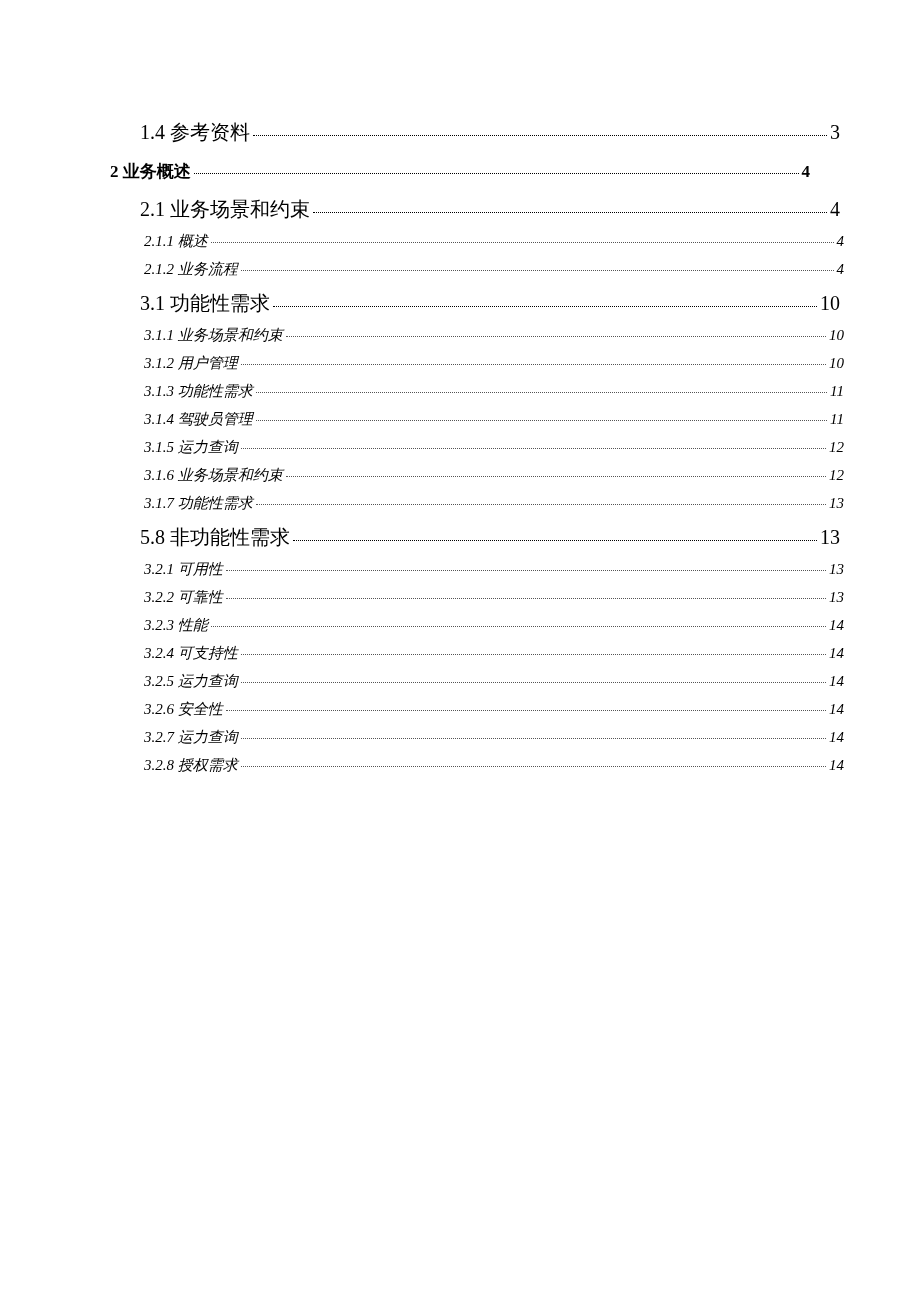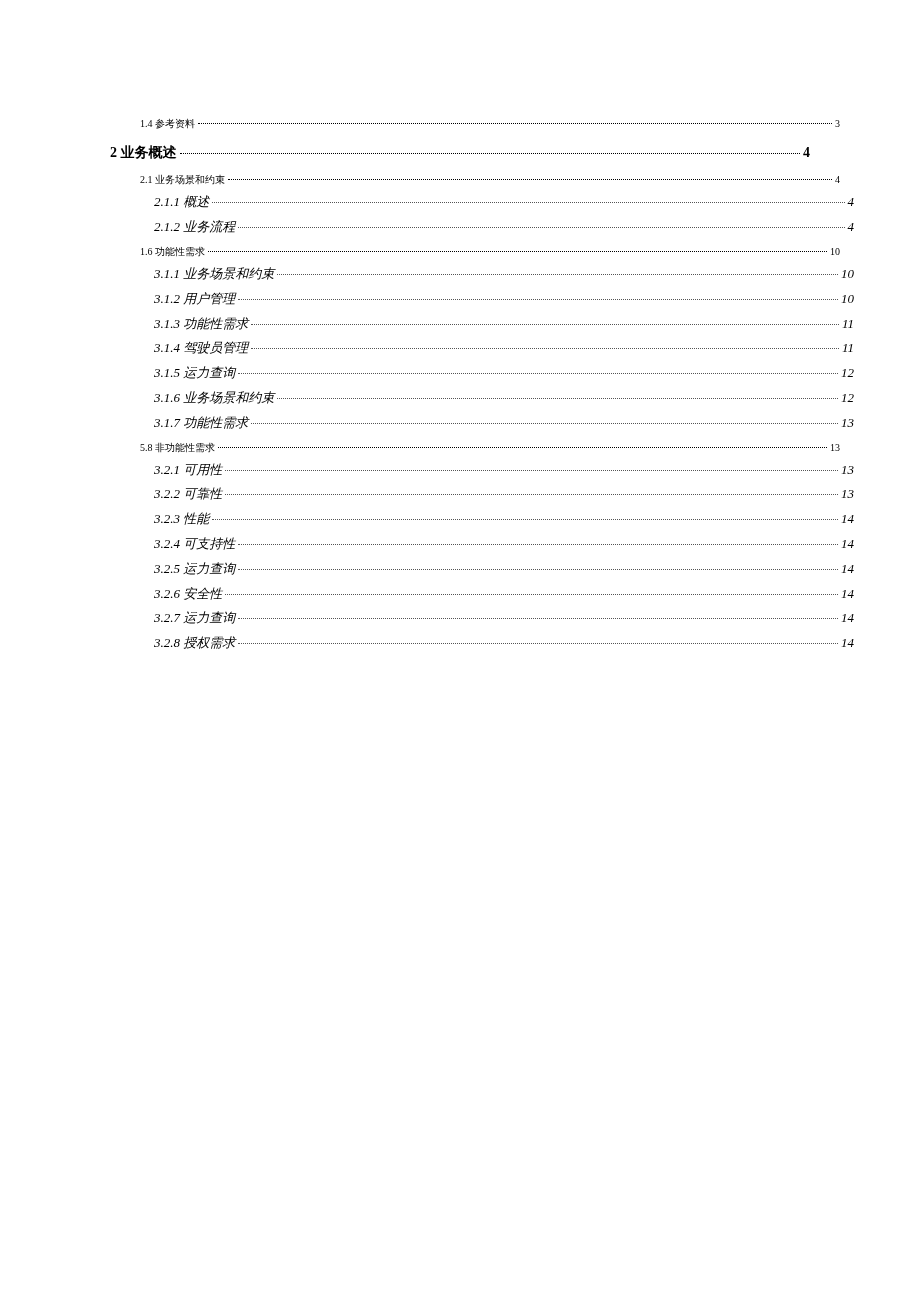--- a/index.html
+++ b/index.html
@@ -34,40 +34,40 @@
       margin: 0 3px 3px 3px;
       min-width: 20px;
       position: relative;
       top: -3px;
     }
     .toc-page {
       white-space: nowrap;
       flex-shrink: 0;
     }
     .level-1 {
-      font-size: 14px;
+      font-size: 17px;
       font-weight: bold;
       margin-left: 0;
       margin-top: 10px;
       margin-bottom: 8px;
     }
     .level-1 .toc-label {
       font-weight: bold;
     }
     .level-1 .toc-page {
       font-weight: bold;
     }
     .level-2 {
-      font-size: 10px;
+      font-size: 20px;
       margin-left: 30px;
       margin-top: 6px;
     }
     .level-3 {
-      font-size: 13px;
-      margin-left: 44px;
+      font-size: 15px;
+      margin-left: 34px;
       font-style: italic;
       font-family: "KaiTi", "楷体", serif;
     }
     .level-3 .toc-label {
       font-style: italic;
     }
     .level-3 .toc-page {
       font-style: italic;
     }
     .level-3 .toc-dots {
@@ -97,21 +97,21 @@
     <span class="toc-label">2.1.1 概述</span>
     <span class="toc-dots"></span>
     <span class="toc-page">4</span>
   </div>
   <div class="toc-entry level-3">
     <span class="toc-label">2.1.2 业务流程</span>
     <span class="toc-dots"></span>
     <span class="toc-page">4</span>
   </div>
   <div class="toc-entry level-2">
-    <span class="toc-label">1.6 功能性需求</span>
+    <span class="toc-label">3.1 功能性需求</span>
     <span class="toc-dots"></span>
     <span class="toc-page">10</span>
   </div>
   <div class="toc-entry level-3">
     <span class="toc-label">3.1.1 业务场景和约束</span>
     <span class="toc-dots"></span>
     <span class="toc-page">10</span>
   </div>
   <div class="toc-entry level-3">
     <span class="toc-label">3.1.2 用户管理</span>

